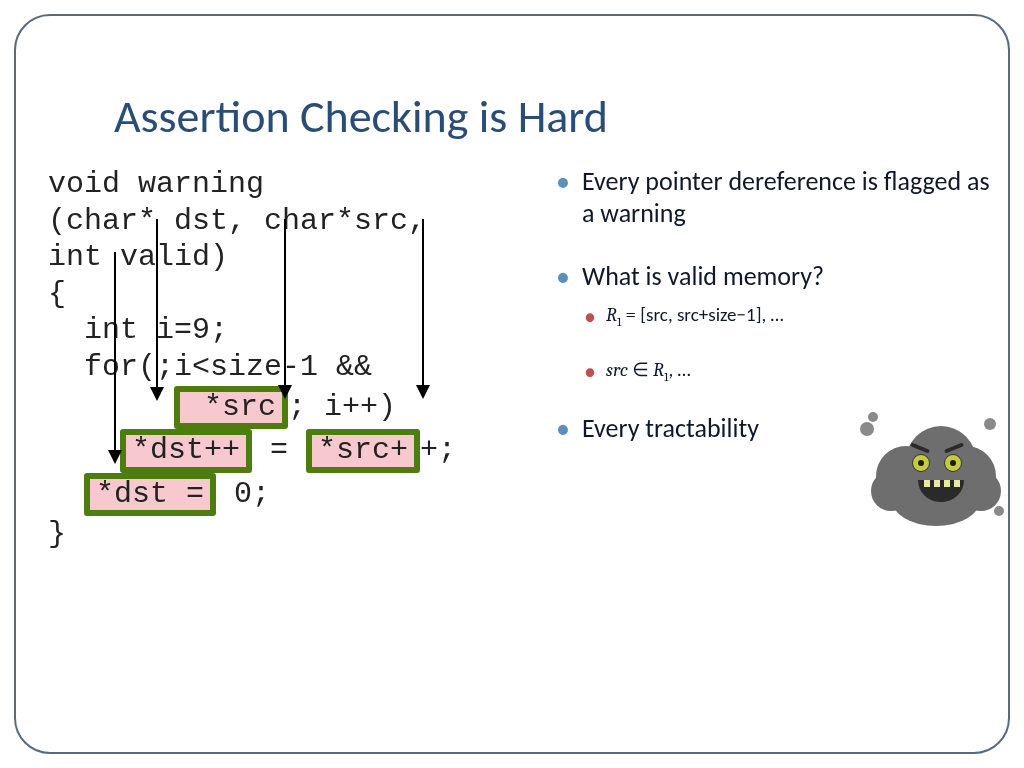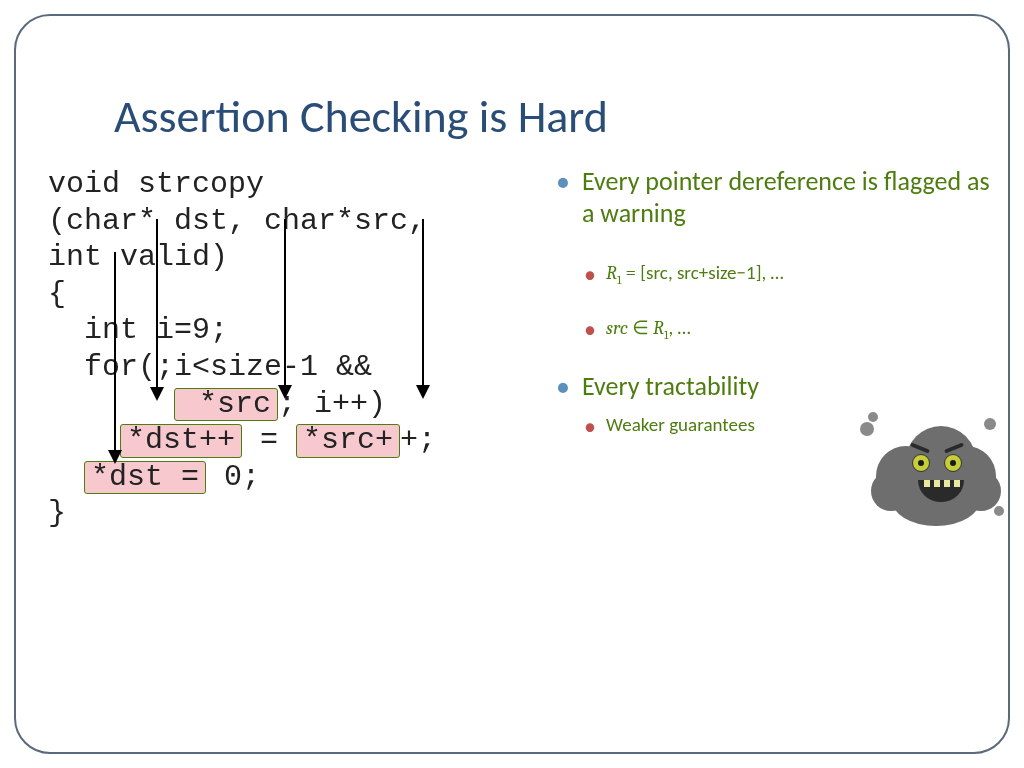--- a/index.html
+++ b/index.html
@@ -26,31 +26,31 @@
     width: 500px;
     font-family: "Courier New", Courier, monospace;
     font-size: 30px;
     line-height: 1.22;
     color: #222;
     white-space: pre;
   }
   .hl {
     display: inline-block;
     background: #f7c9cf;
-    border: 1px solid #4d7c0f;
+    border: 6px solid #4d7c0f;
     border-radius: 3px;
     padding: 0 6px;
     line-height: 1.05;
   }
   .right {
     position: absolute;
     left: 540px; top: 150px;
     width: 440px;
     font-size: 26px;
-    color: #4d7c0f;
+    color: #0f172a;
     line-height: 1.22;
   }
   .b1 { position: relative; padding-left: 26px; margin-bottom: 10px; }
   .b1::before {
     content: "•";
     position: absolute;
     left: 0; top: 2px;
     color: #5b8fbd;
     font-size: 28px;
     line-height: 1;
@@ -128,49 +128,49 @@
   }
   .puff { position: absolute; background: #8a8a8a; border-radius: 50%; }
 </style>
 </head>
 <body>
 
 <div class="slide">
 
   <div class="title">Assertion Checking is Hard</div>
 
-  <div class="code"><span>void strcopy</span>
+  <div class="code"><span>void warning</span>
 <span>(char* dst, char*src,</span>
 <span>int valid)</span>
 <span>{</span>
 <span>  int i=9;</span>
 <span>  for(;i&lt;size-1 &amp;&amp;</span>
 <span>       </span><span class="hl"> *src</span><span>; i++)</span>
 <span>    </span><span class="hl">*dst++</span><span> = </span><span class="hl">*src+</span><span>+;</span>
 <span>  </span><span class="hl">*dst =</span><span> 0;</span>
 <span>}</span></div>
 
   <div class="arrow" style="left:98px; top:236px; height:210px;"></div>
   <div class="arrow" style="left:140px; top:203px; height:180px;"></div>
   <div class="arrow" style="left:268px; top:203px; height:178px;"></div>
   <div class="arrow" style="left:406px; top:203px; height:178px;"></div>
 
   <div class="right">
     <div class="b1">Every pointer dereference is flagged as a warning</div>
     <div class="gap"></div>
+    <div class="b1">What is valid memory?</div>
     <div class="b2">
       <span class="math-i">R</span><sub class="math-r">1</sub><span class="math-r"> = </span><span>[src, src+size−1], …</span>
     </div>
     <div class="gap"></div>
     <div class="b2">
       <span class="math-i">src</span><span class="math-r"> ∈ </span><span class="math-i">R</span><sub class="math-r">1</sub><span>, …</span>
     </div>
     <div class="gap"></div>
     <div class="b1">Every tractability</div>
-    <div class="b2">Weaker guarantees</div>
   </div>
 
   <div class="cloud">
     <div class="puff" style="left:-6px; top:6px; width:14px; height:14px;"></div>
     <div class="puff" style="left:2px; top:-4px; width:10px; height:10px;"></div>
     <div class="puff" style="left:118px; top:2px; width:12px; height:12px;"></div>
     <div class="puff" style="left:128px; top:90px; width:10px; height:10px;"></div>
     <div class="body" style="left:10px; top:30px; width:60px; height:60px;"></div>
     <div class="body" style="left:40px; top:10px; width:70px; height:70px;"></div>
     <div class="body" style="left:70px; top:30px; width:60px; height:60px;"></div>

